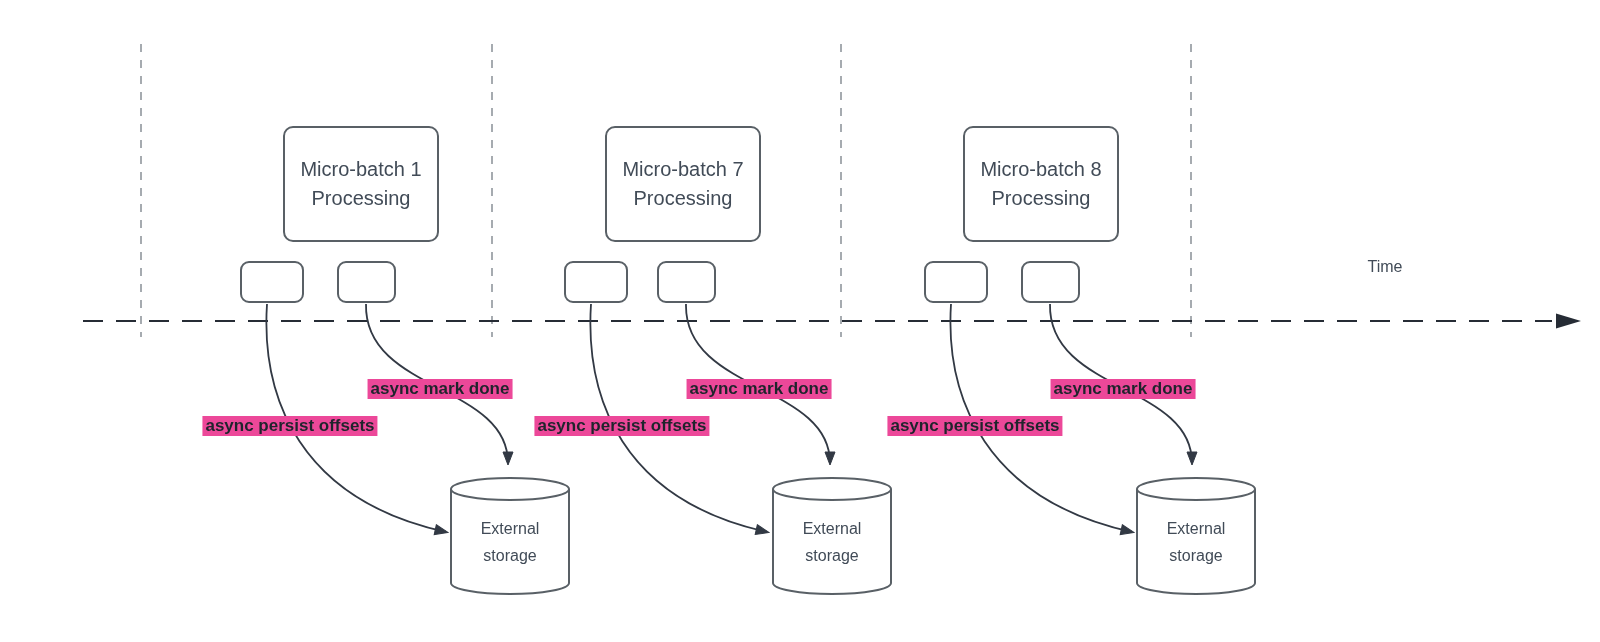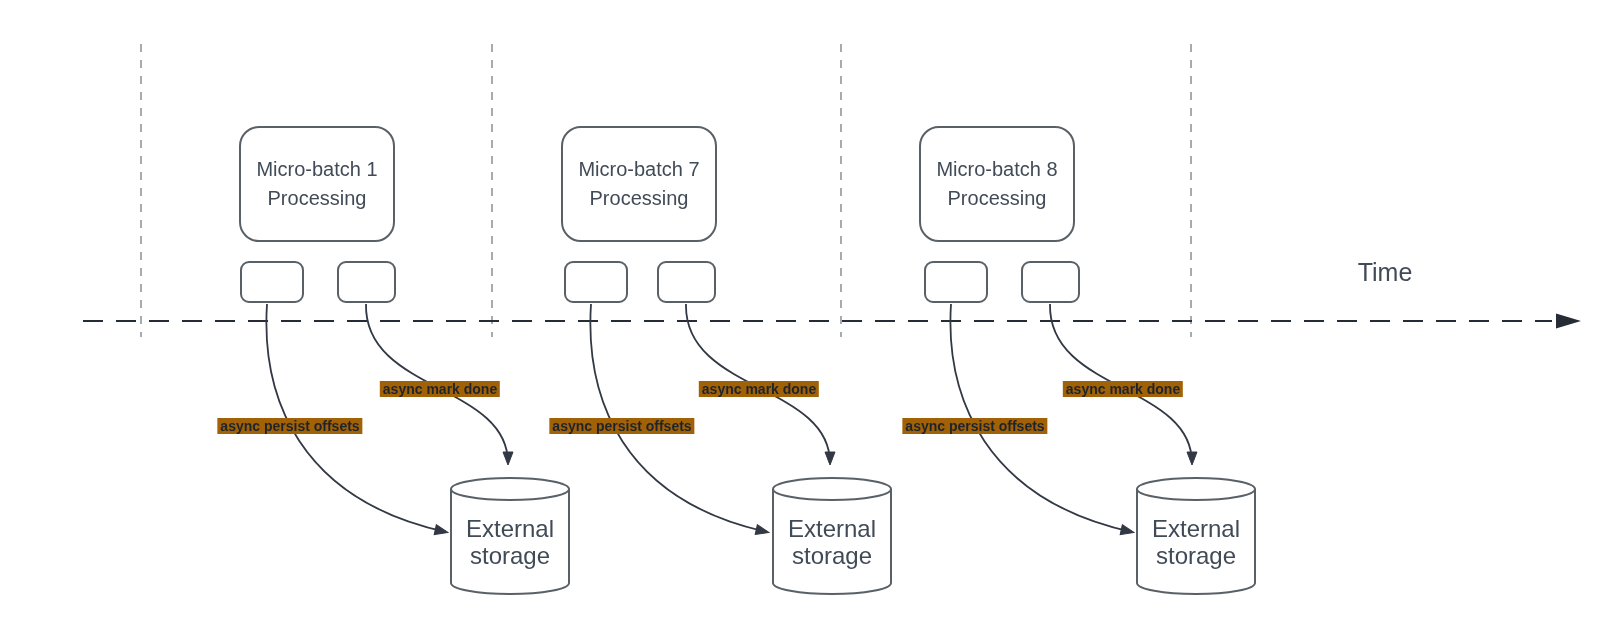--- a/index.html
+++ b/index.html
@@ -1,30 +1,30 @@
 <!DOCTYPE html>
 <html><head>
 <meta charset="utf-8">
 <style>
   html,body{margin:0;padding:0;background:#ffffff;}
   body{font-family:"Liberation Sans",sans-serif;}
   .canvas{position:relative;width:1600px;height:642px;background:#ffffff;overflow:hidden;}
   .linework{position:absolute;left:0;top:0;width:1600px;height:642px;}
   .proc-box{position:absolute;top:126px;width:156px;height:116px;box-sizing:border-box;
-    border:2px solid #596066;border-radius:20px;background:#ffffff;
+    border:2px solid #596066;border-radius:10px;background:#ffffff;
     display:flex;flex-direction:column;align-items:center;justify-content:center;
-    color:#414b57;font-size:20px;line-height:29px;text-align:center;}
+    color:#414b57;font-size:20px;line-height:29px;text-align:center;margin-left:44px;}
   .chip{position:absolute;top:261px;height:42px;box-sizing:border-box;
     border:2px solid #596066;border-radius:9px;background:#ffffff;}
-  .blabel{position:absolute;transform:translate(-50%,-50%);font-weight:bold;font-size:14px;
-    color:#1f242c;background:#a16207;padding:0 3px;white-space:nowrap;}
+  .blabel{position:absolute;transform:translate(-50%,-50%);font-weight:bold;font-size:17px;
+    color:#1f242c;background:#ec4899;padding:0 3px;white-space:nowrap;}
   .storage-text{position:absolute;top:515px;width:120px;text-align:center;
-    font-size:24px;line-height:27px;color:#414b57;}
+    font-size:16px;line-height:27px;color:#414b57;}
   .time-label{position:absolute;left:1335px;top:258px;width:100px;text-align:center;
-    font-size:25px;color:#414b57;}
+    font-size:16px;color:#414b57;}
 </style>
 </head>
 <body>
 
 <div class="canvas">
 
   <svg class="linework" viewBox="0 0 1600 642" xmlns="http://www.w3.org/2000/svg">
     <defs>
       <marker id="ah" markerUnits="userSpaceOnUse" markerWidth="15" markerHeight="13" refX="12" refY="6" orient="auto">
         <path d="M1,1 L14,6 L1,11 Z" fill="#323944" stroke="#323944"></path>

